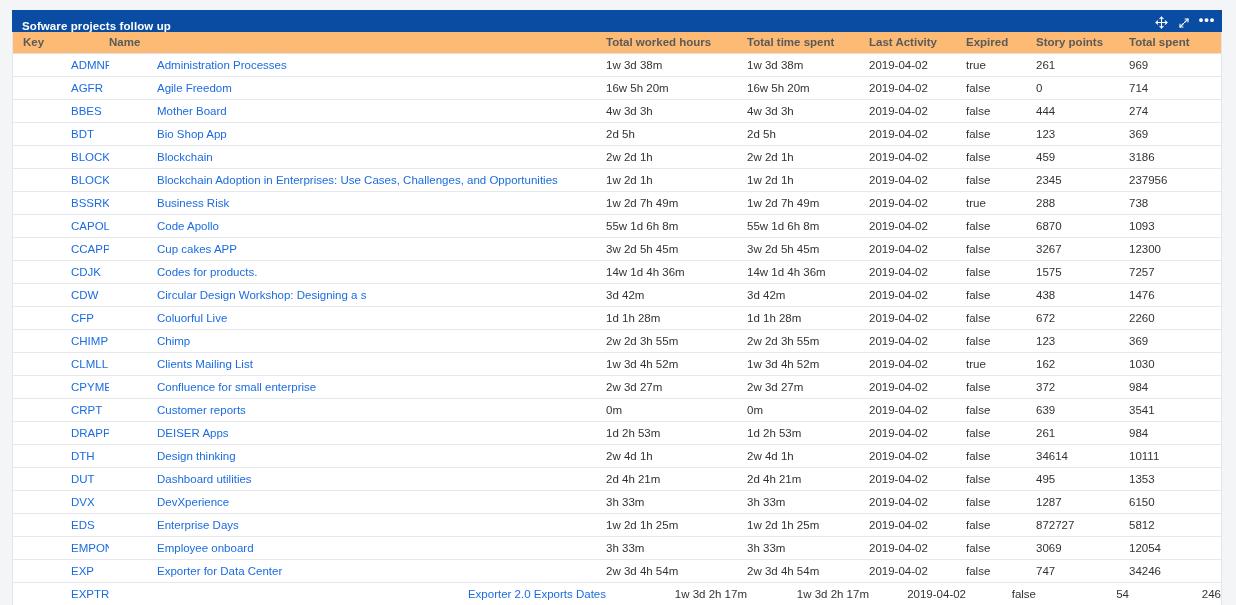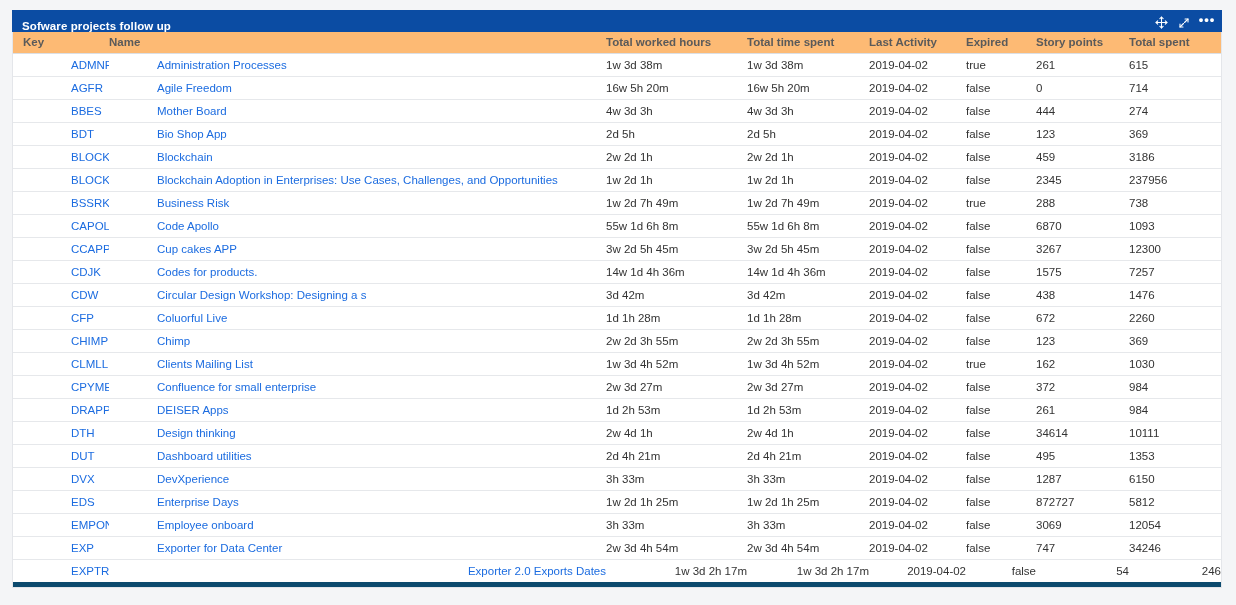--- a/index.html
+++ b/index.html
@@ -184,21 +184,21 @@
       </thead>
       <tbody id="projects-body">
           <tr class="row">
             <td class="pad-l"><a class="link">ADMNPRC</a></td>
             <td><a class="link">Administration Processes</a></td>
             <td><span class="cell-txt">1w 3d 38m</span></td>
             <td><span class="cell-txt">1w 3d 38m</span></td>
             <td><span class="cell-txt">2019-04-02</span></td>
             <td><span class="cell-txt">true</span></td>
             <td><span class="cell-txt">261</span></td>
-            <td><span class="cell-txt">615</span></td>
+            <td><span class="cell-txt">969</span></td>
           </tr>
           <tr class="row">
             <td class="pad-l"><a class="link">AGFR</a></td>
             <td><a class="link">Agile Freedom</a></td>
             <td><span class="cell-txt">16w 5h 20m</span></td>
             <td><span class="cell-txt">16w 5h 20m</span></td>
             <td><span class="cell-txt">2019-04-02</span></td>
             <td><span class="cell-txt">false</span></td>
             <td><span class="cell-txt">0</span></td>
             <td><span class="cell-txt">714</span></td>
@@ -327,20 +327,30 @@
             <td class="pad-l"><a class="link">CPYMES</a></td>
             <td><a class="link">Confluence for small enterprise</a></td>
             <td><span class="cell-txt">2w 3d 27m</span></td>
             <td><span class="cell-txt">2w 3d 27m</span></td>
             <td><span class="cell-txt">2019-04-02</span></td>
             <td><span class="cell-txt">false</span></td>
             <td><span class="cell-txt">372</span></td>
             <td><span class="cell-txt">984</span></td>
           </tr>
           <tr class="row">
+            <td class="pad-l"><a class="link">CRPT</a></td>
+            <td><a class="link">Customer reports</a></td>
+            <td><span class="cell-txt">0m</span></td>
+            <td><span class="cell-txt">0m</span></td>
+            <td><span class="cell-txt">2019-04-02</span></td>
+            <td><span class="cell-txt">false</span></td>
+            <td><span class="cell-txt">639</span></td>
+            <td><span class="cell-txt">3541</span></td>
+          </tr>
+          <tr class="row">
             <td class="pad-l"><a class="link">DRAPP</a></td>
             <td><a class="link">DEISER Apps</a></td>
             <td><span class="cell-txt">1d 2h 53m</span></td>
             <td><span class="cell-txt">1d 2h 53m</span></td>
             <td><span class="cell-txt">2019-04-02</span></td>
             <td><span class="cell-txt">false</span></td>
             <td><span class="cell-txt">261</span></td>
             <td><span class="cell-txt">984</span></td>
           </tr>
           <tr class="row">

